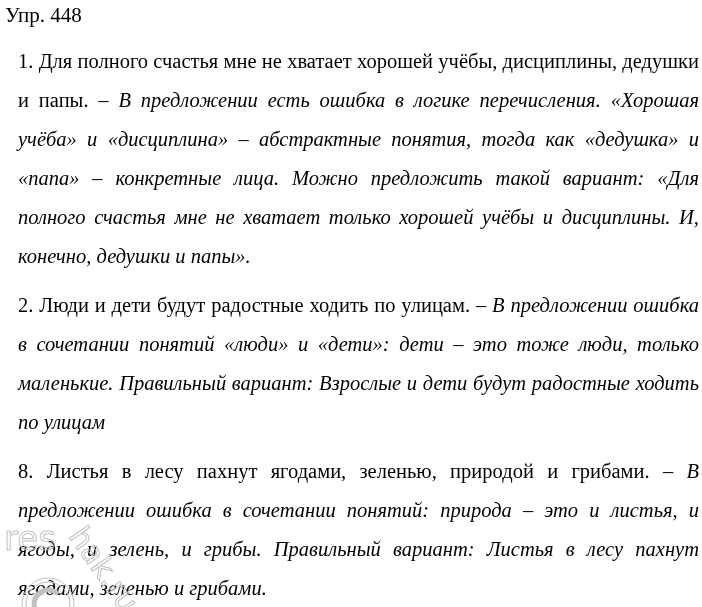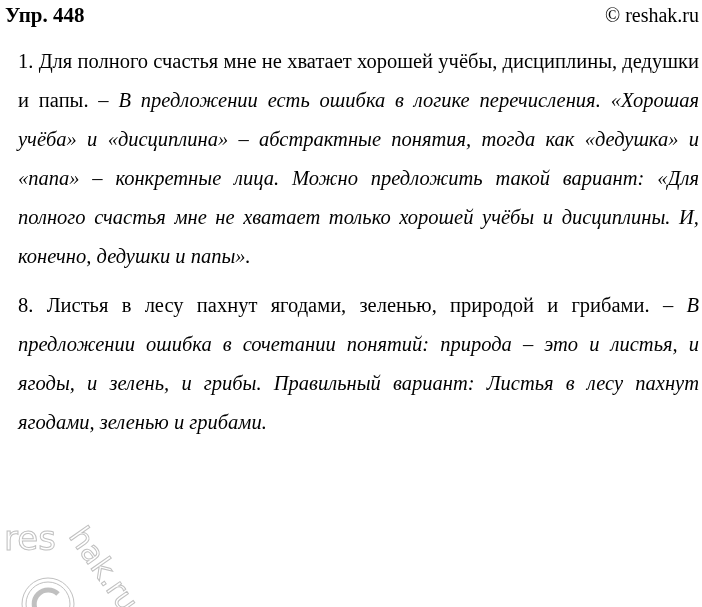--- a/index.html
+++ b/index.html
@@ -19,21 +19,21 @@
       position: absolute;
       left: 5px;
       right: 3px;
       top: 0px;
       height: 30px;
       display: flex;
       justify-content: space-between;
       align-items: center;
     }
     .header-title {
-      font-weight: bold;
+      font-weight: normal;
       font-size: 21px;
     }
     .header-copyright {
       font-size: 20px;
     }
     .content {
       position: absolute;
       left: 5px;
       top: 42px;
       width: 694px;
@@ -55,26 +55,28 @@
       height: 120px;
       pointer-events: none;
       margin-top: 36px;
     }
   </style>
 </head>
 <body>
 
 <div class="header">
   <span class="header-title">Упр. 448</span>
-  <span class="header-copyright">© reshak.ru</span>
 </div>
 
 <div class="content">
   <p class="para">
     <span>1. Для полного счастья мне не хватает хорошей учёбы, дисциплины, дедушки и папы. – </span><span class="it">В предложении есть ошибка в логике перечисления. «Хорошая учёба» и «дисциплина» – абстрактные понятия, тогда как «дедушка» и «папа» – конкретные лица. Можно предложить такой вариант: «Для полного счастья мне не хватает только хорошей учёбы и дисциплины. И, конечно, дедушки и папы».</span>
+  </p>
+  <p class="para">
+    <span>2. Люди и дети будут радостные ходить по улицам. – </span><span class="it">В предложении ошибка в сочетании понятий «люди» и «дети»: дети – это тоже люди, только маленькие. Правильный вариант: Взрослые и дети будут радостные ходить по улицам</span>
   </p>
   <p class="para">
     <span>8. Листья в лесу пахнут ягодами, зеленью, природой и грибами. – </span><span class="it">В предложении ошибка в сочетании понятий: природа – это и листья, и ягоды, и зелень, и грибы. Правильный вариант: Листья в лесу пахнут ягодами, зеленью и грибами.</span>
   </p>
 </div>
 
 <div class="watermark">
   <svg width="200" height="120" viewBox="0 0 200 120">
     <g fill="none" stroke="#c0c0c0" stroke-width="1">
       <text x="4" y="26" font-family="DejaVu Sans, sans-serif" font-size="34" fill="none" stroke="#c0c0c0" stroke-width="1">res</text>

